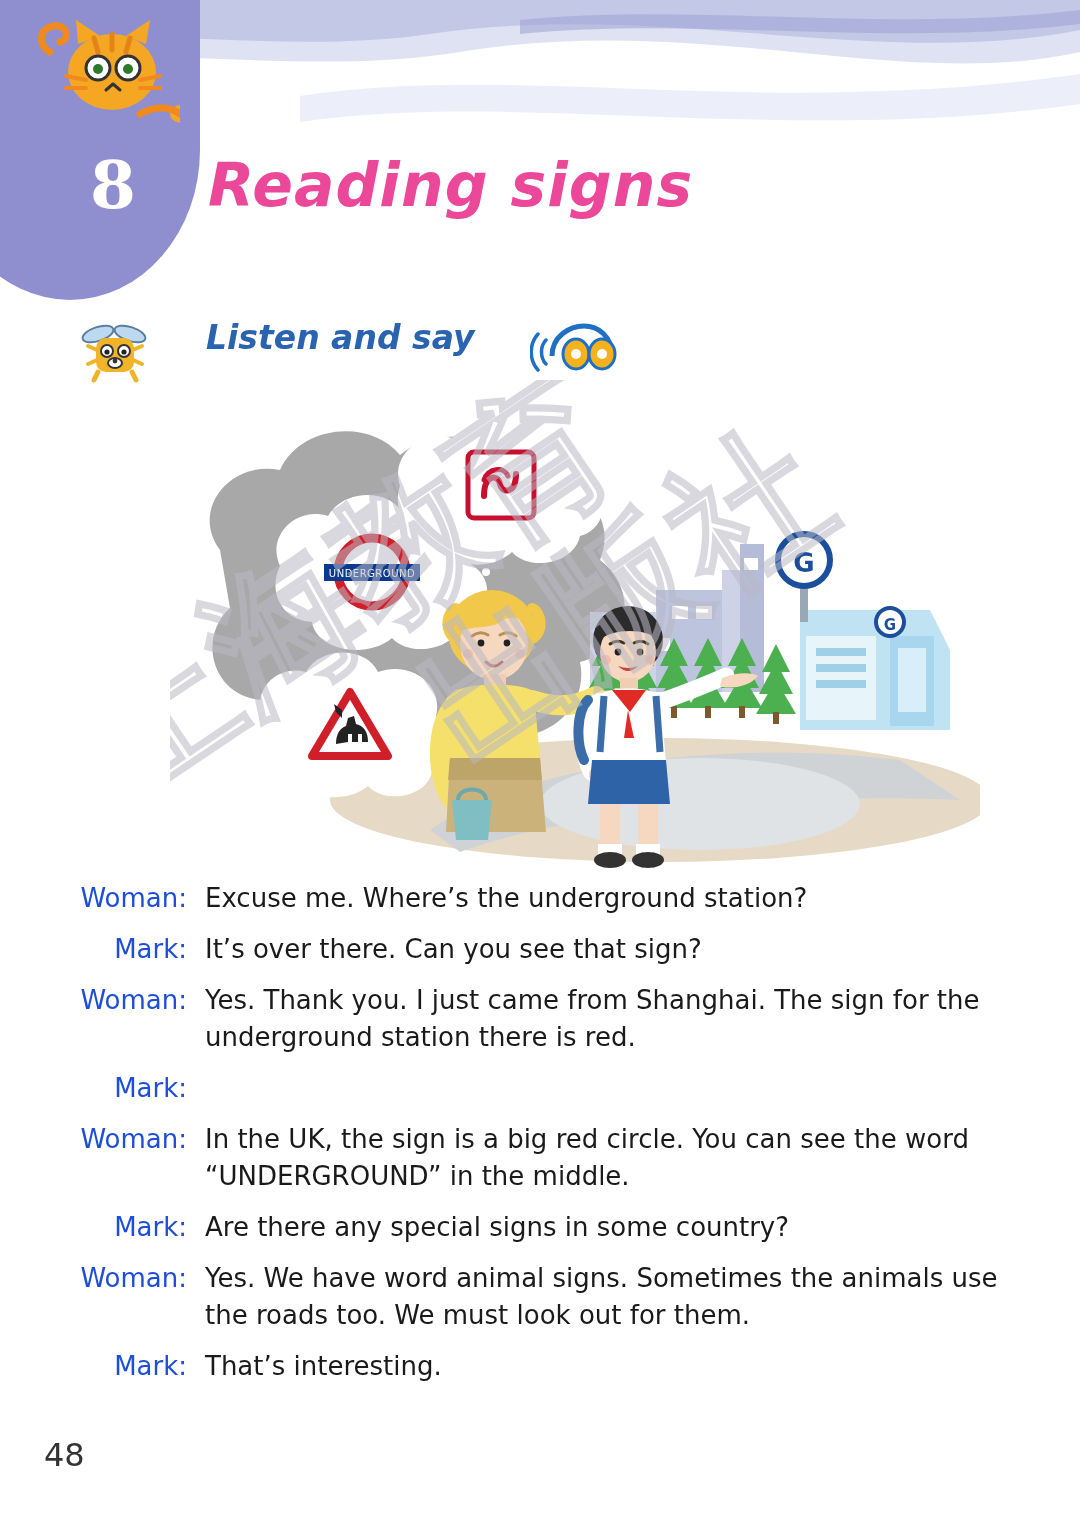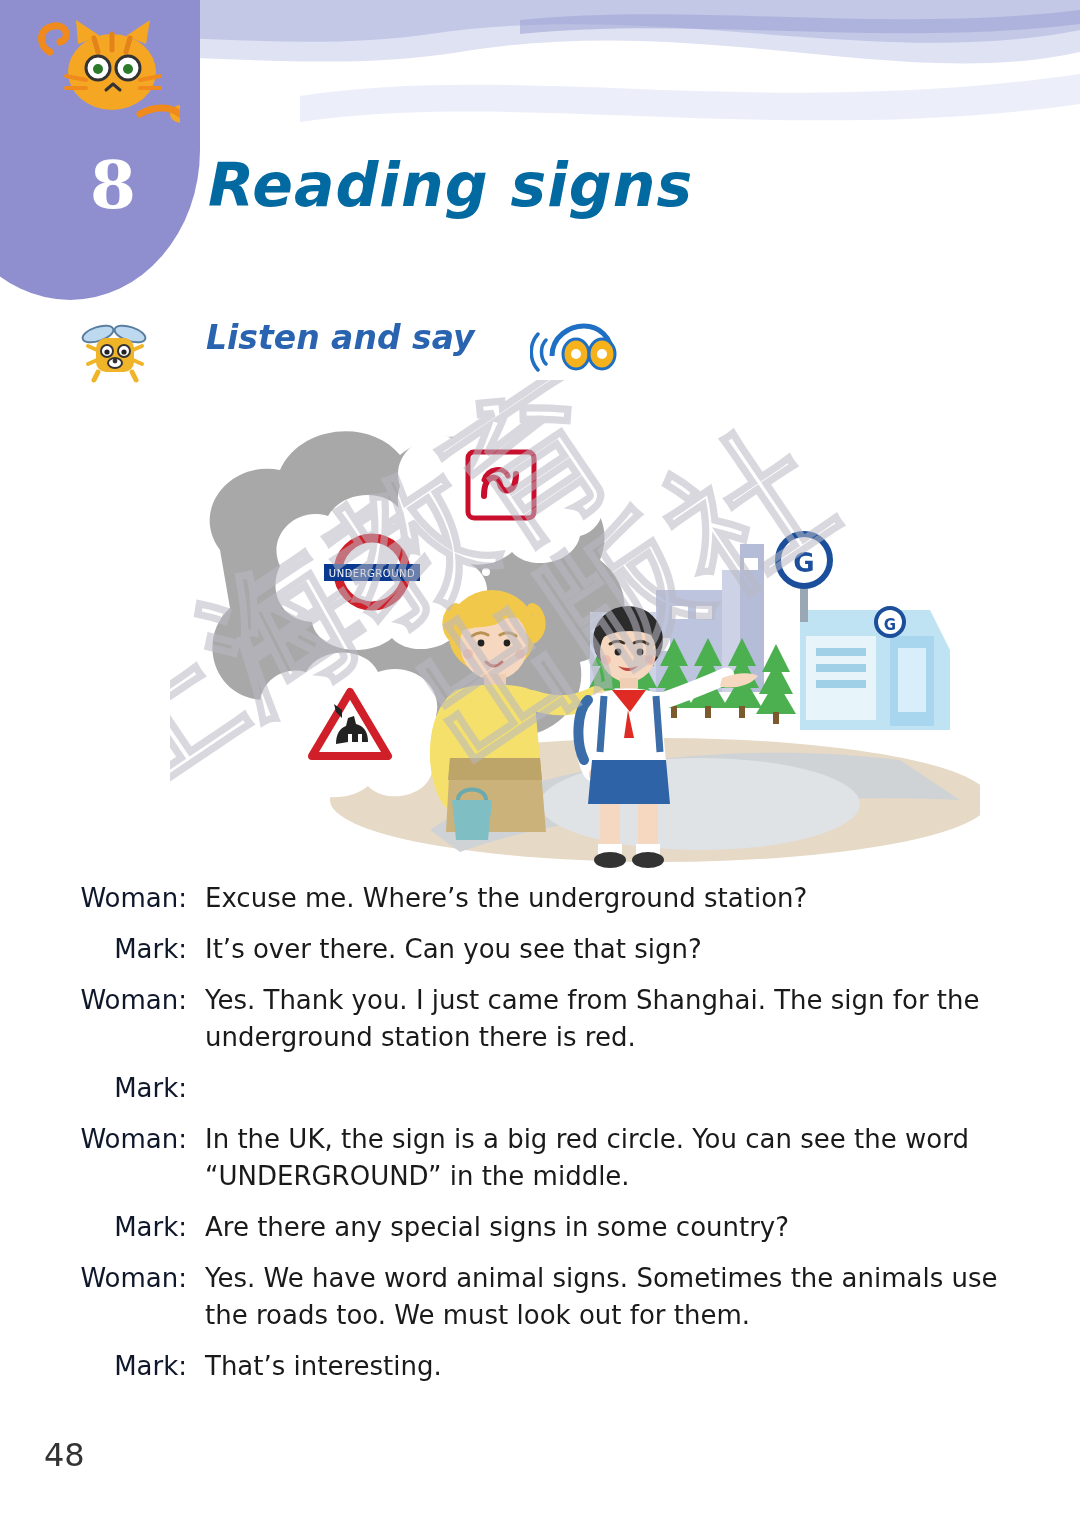--- a/index.html
+++ b/index.html
@@ -56,21 +56,21 @@
 
   
   .chapter-title {
     position: absolute;
     left: 208px; top: 150px;
     font-family: "DejaVu Sans", sans-serif;
     font-size: 60px;
     font-weight: bold;
     font-style: italic;
     letter-spacing: 1px;
-    color: #0369a1;
+    color: #ec4899;
     z-index: 6;
   }
 
   
   .section-head {
     position: absolute;
     left: 80px; top: 318px;
     display: flex;
     align-items: flex-start;
     z-index: 6;
@@ -122,21 +122,21 @@
   .d-row {
     display: flex;
     margin-bottom: 14px;
   }
   .d-speaker {
     width: 125px;
     flex: 0 0 125px;
     text-align: right;
     padding-right: 18px;
     box-sizing: border-box;
-    color: #0f172a;
+    color: #1d4ed8;
     font-family: "DejaVu Sans", sans-serif;
     font-size: 26px;
     line-height: 37px;
   }
   .d-text {
     flex: 1;
     color: #1a1a1a;
     font-family: "DejaVu Sans", sans-serif;
     font-size: 26px;
     line-height: 37px;

